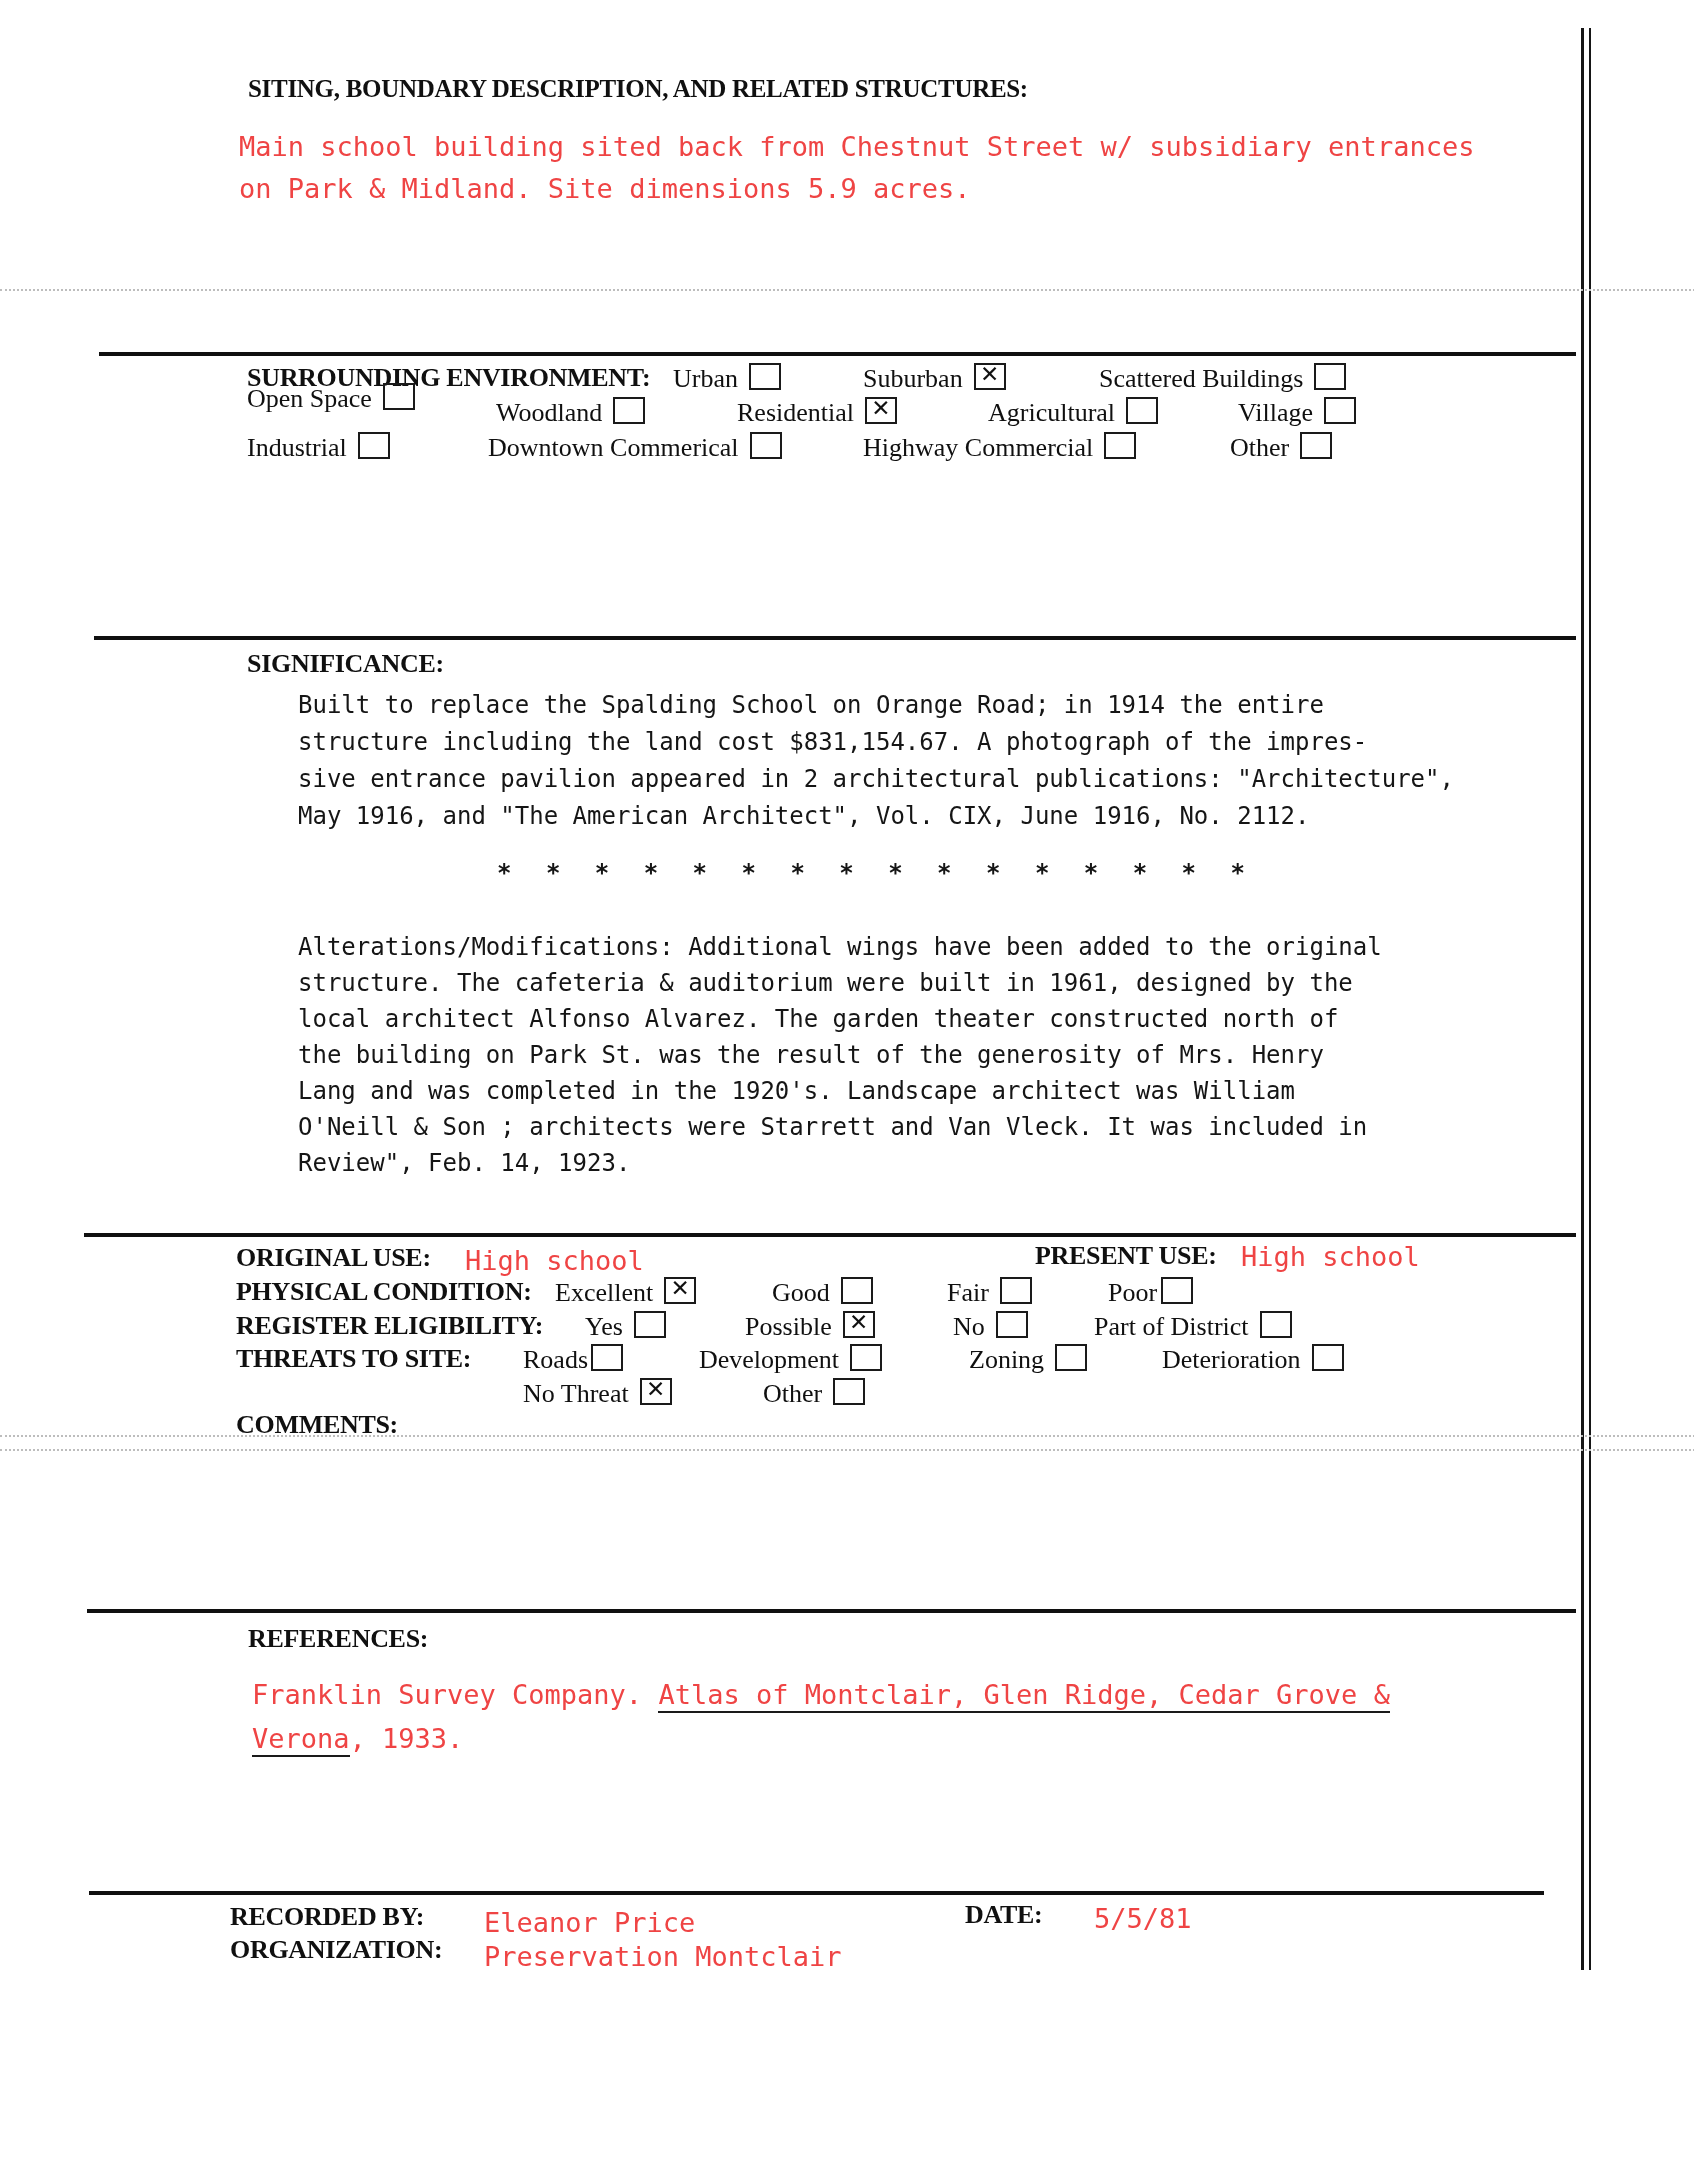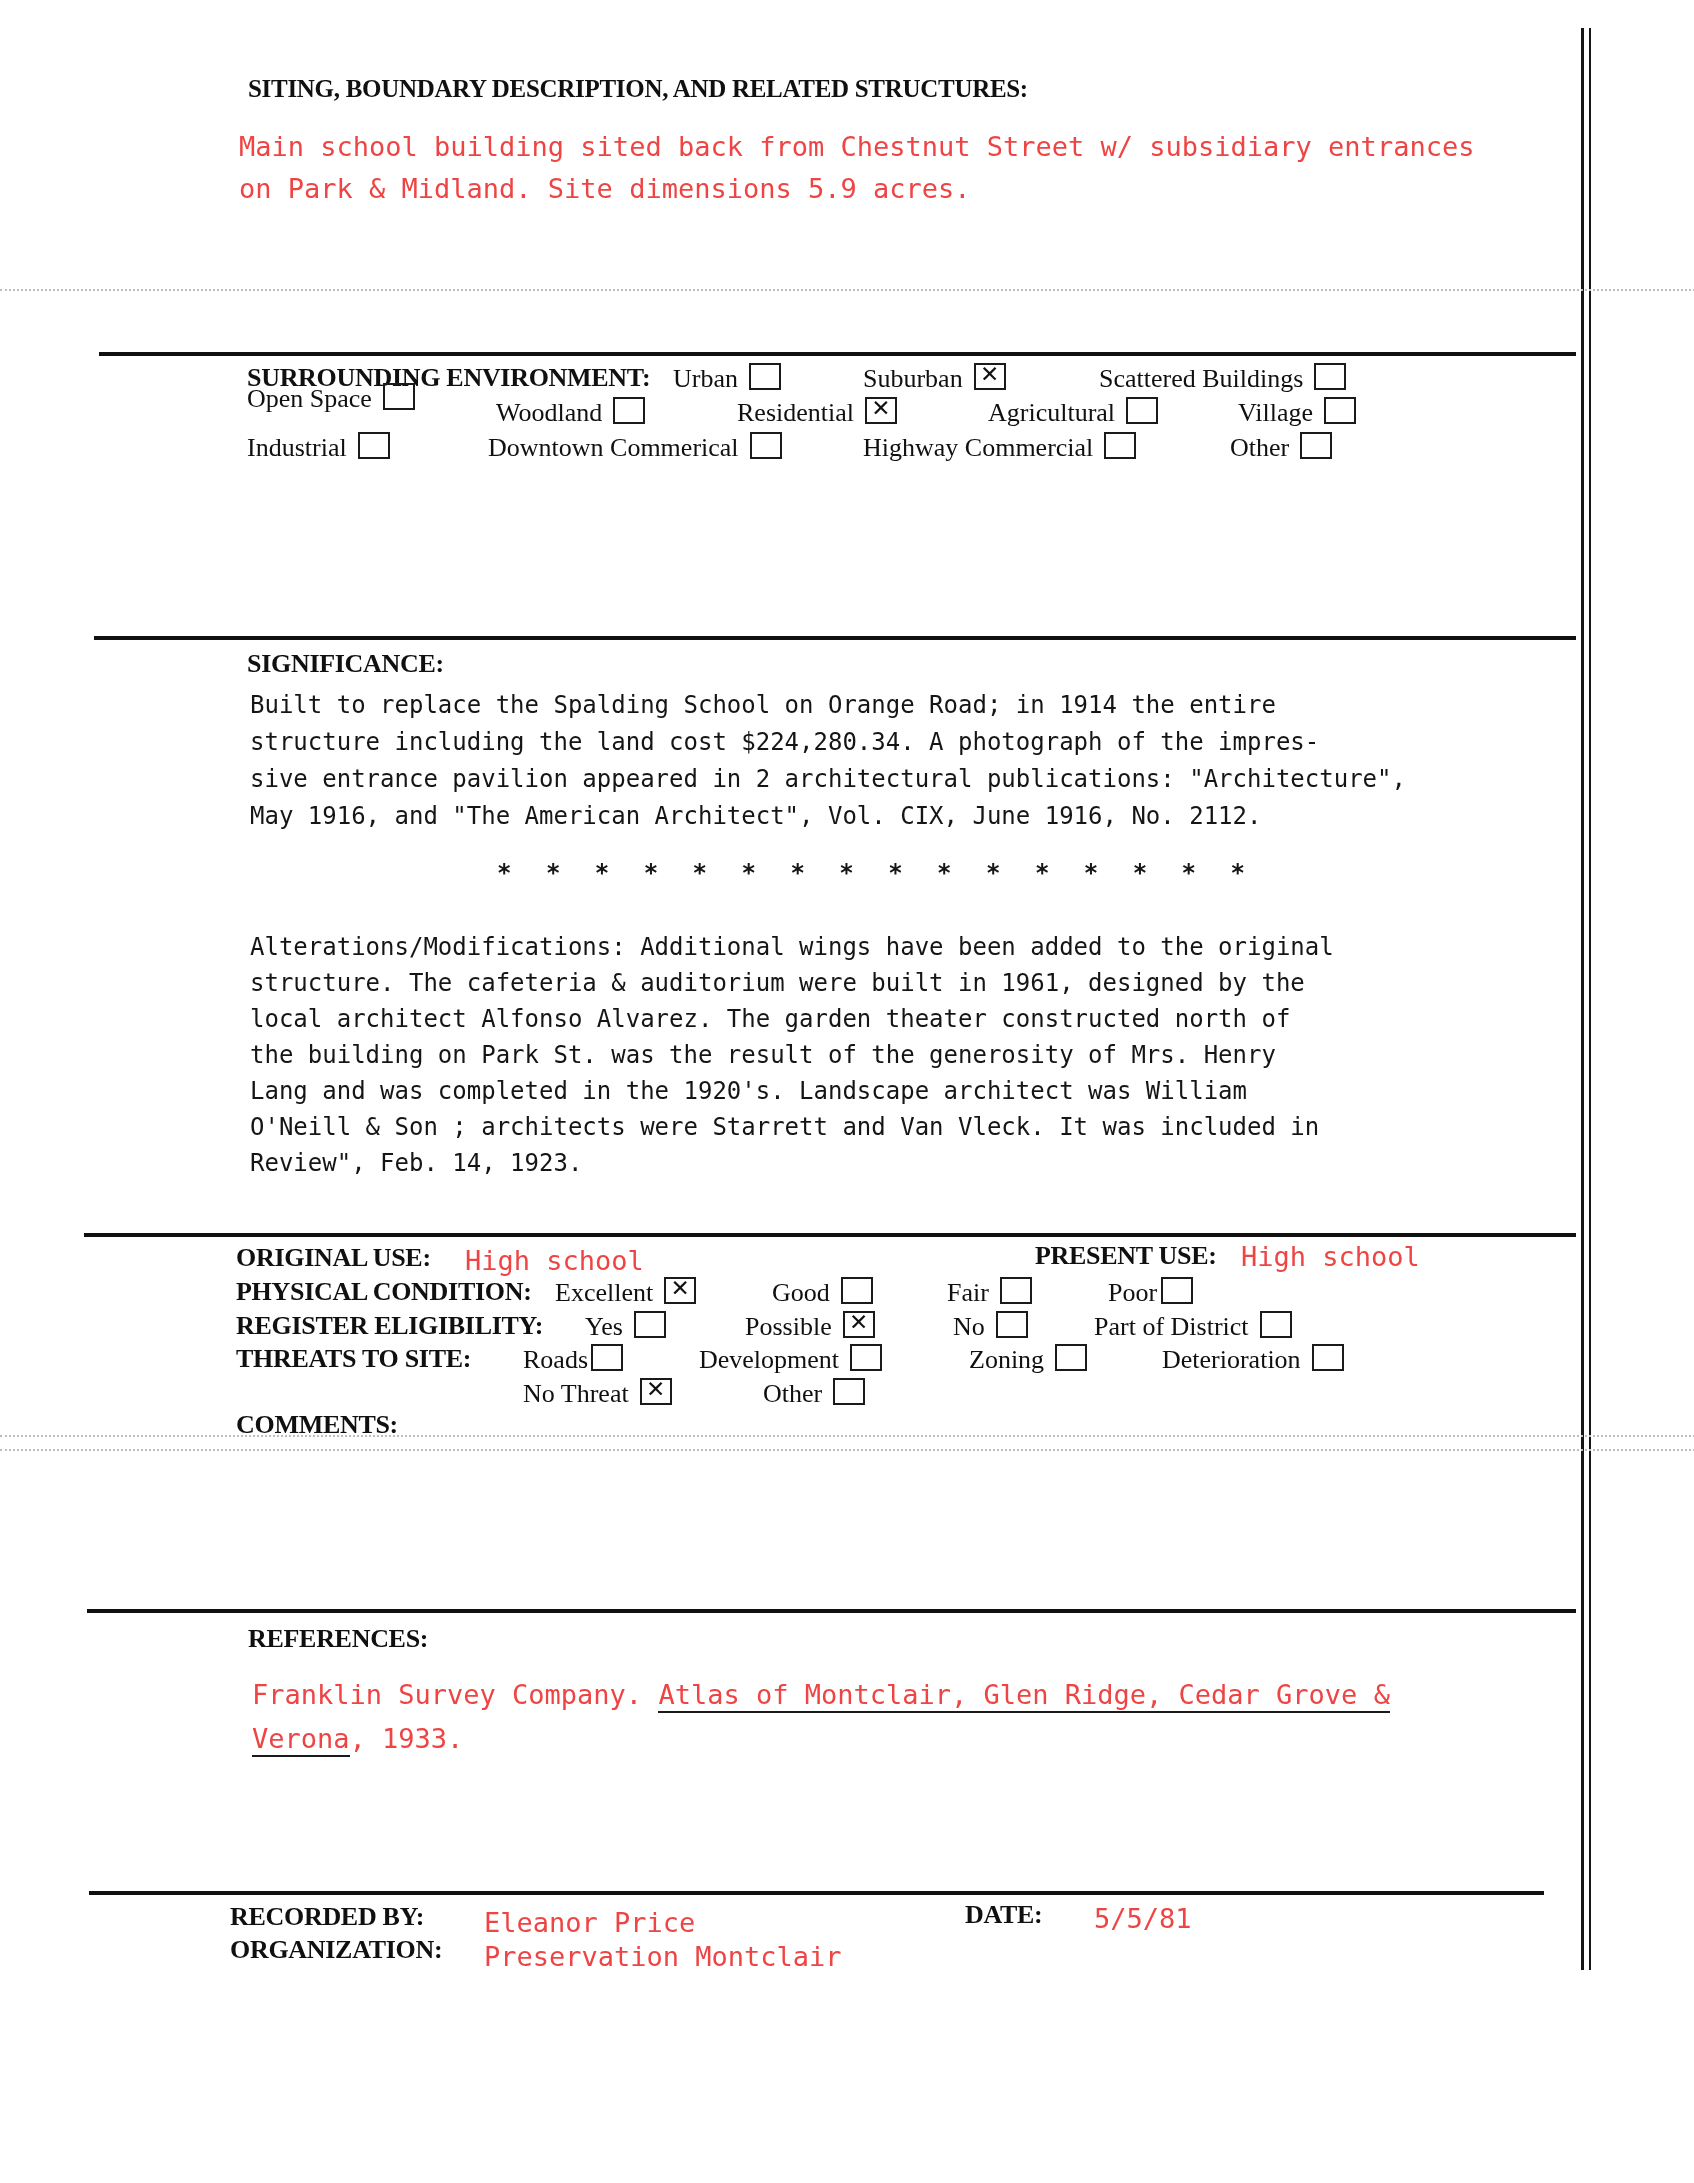--- a/index.html
+++ b/index.html
@@ -24,21 +24,21 @@
     color:#101010;
   }
   .mono {
     font-family:"DejaVu Sans Mono","Liberation Mono", monospace;
     font-size:24px; color:#151515;
   }
   .mono-lg {
     font-family:"DejaVu Sans Mono","Liberation Mono", monospace;
     font-size:27px; color:#ef4444;
   }
-  .para { line-height:36px; }
+  .para { line-height:36px;margin-left:48px; }
   .para > div { white-space:nowrap; }
   .cb {
     display:inline-block;
     width:28px; height:23px;
     border:2px solid #1a1a1a;
     margin-left:11px;
     vertical-align:-3px;
     text-align:center;
     line-height:23px;
     position:relative;
@@ -116,21 +116,21 @@
   <div class="abs opt-label" style="left:1230px; top:432px;">
     <span>Other</span><span class="cb"></span>
   </div>
 
   <div class="hline" style="left:94px; top:636px; width:1482px;"></div>
 
   <div class="abs serif-label" style="left:247px; top:649px;">SIGNIFICANCE:</div>
 
   <div class="abs mono para" style="left:250px; top:687px; line-height:37px;">
     <div>Built to replace the Spalding School on Orange Road; in 1914 the entire</div>
-    <div>structure including the land cost $224,280.34.  A photograph of the impres-</div>
+    <div>structure including the land cost $831,154.67.  A photograph of the impres-</div>
     <div>sive entrance pavilion appeared in 2 architectural publications:  "Architecture",</div>
     <div>May 1916, and "The American Architect", Vol. CIX, June 1916, No. 2112.</div>
   </div>
 
   <div class="abs mono asterisks" style="left:497px; top:859px;">* * * * * * * * * * * * * * * *</div>
 
   <div class="abs mono para" style="left:250px; top:929px; line-height:36px;">
     <div>Alterations/Modifications:  Additional wings have been added to the original</div>
     <div>structure.  The cafeteria &amp; auditorium were built in 1961, designed by the</div>
     <div>local architect Alfonso Alvarez.  The garden theater constructed north of</div>

